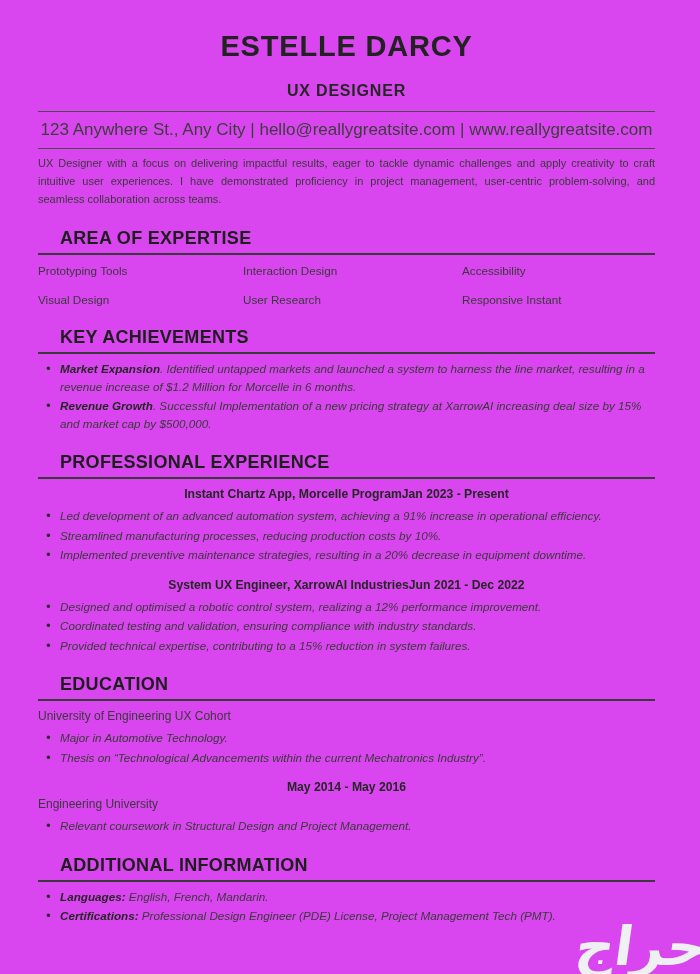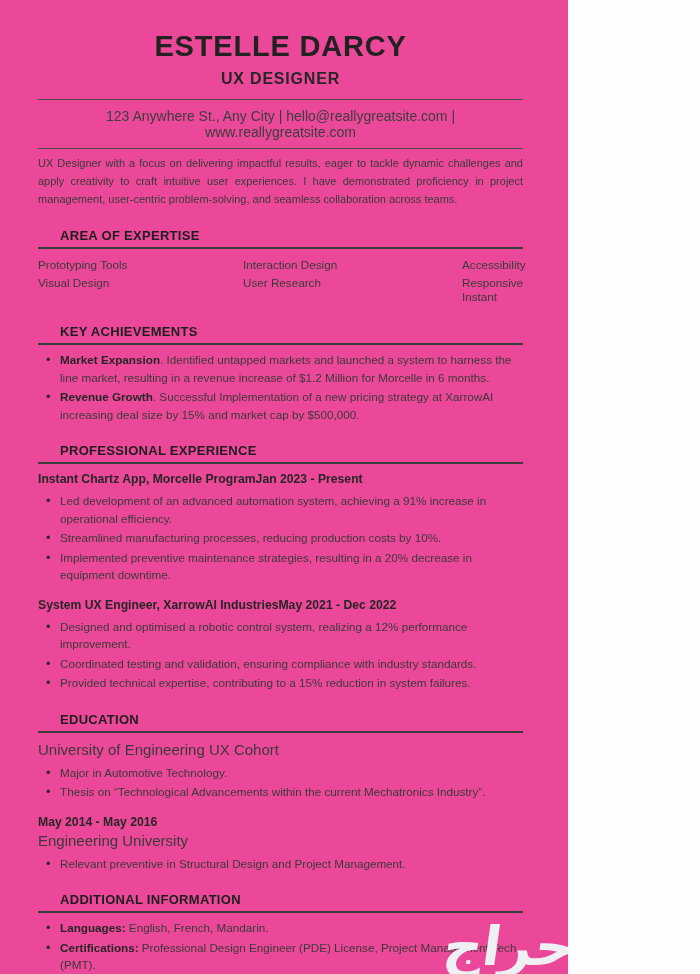--- a/index.html
+++ b/index.html
@@ -5,93 +5,93 @@
   * { margin: 0; padding: 0; box-sizing: border-box; }
   html, body { width: 700px; height: 974px; }
   body {
     font-family: "Liberation Sans", "DejaVu Sans", sans-serif;
     background: #fdfdfd;
     color: #363636;
     overflow: hidden;
   }
   .page {
     position: relative;
-    width: 568px; height: 974px;
+    width: 700px; height: 974px;
     padding: 30px 45px 0 38px;
-    background: #ec4899;
+    background: #d946ef;
   }
   
   .hdr { text-align: center; }
   .person-name {
     font-size: 29px; font-weight: 800; letter-spacing: .8px;
     color: #222; line-height: 1.15;
   }
   .person-title {
-    margin-top: 7px;
+    margin-top: 19px;
     font-size: 16px; font-weight: 700; letter-spacing: .8px;
     color: #262626;
   }
   .hr-thin {
     border: 0; border-top: 1px solid #4a4a4a;
     margin-top: 11px;
   }
   .contact {
-    font-size: 14px; color: #3d3d3d;
+    font-size: 17px; color: #3d3d3d;
     text-align: center; padding: 8px 0 8px 0;
   }
   
   .summary {
     margin-top: 5px;
     font-size: 11px; line-height: 18px;
     text-align: justify; color: #3a3a3a;
   }
   
   section { margin-top: 20px; }
   .sec-h {
     margin-left: 22px;
-    font-size: 13px; font-weight: 700; letter-spacing: .3px;
+    font-size: 18px; font-weight: 700; letter-spacing: .3px;
     color: #1e1e1e;
   }
   .sec-rule {
     border: 0; border-top: 2px solid #3a3a3a;
     margin-top: 4px;
   }
   
   .skills-grid {
     margin-top: 9px;
     display: grid;
     grid-template-columns: 205px 219px 1fr;
-    row-gap: 4px;
+    row-gap: 15px;
     font-size: 11.7px; color: #3a3a3a; line-height: 14px;
   }
   
-  ul.blt { list-style: none; margin-top: 6px; }
+  ul.blt { list-style: none; margin-top: 6px; font-style: italic; }
   ul.blt li {
     position: relative;
     padding-left: 22px;
     font-size: 11.7px; line-height: 17.5px;
     color: #3a3a3a;
     margin-bottom: 2px;
   }
   ul.blt li::before {
     content: "\2022";
     position: absolute; left: 8px; top: 0;
     font-size: 13px; color: #2b2b2b;
   }
   .lead { font-weight: 700; color: #262626; }
   
   .entry { margin-top: 8px; }
   .entry + .entry { margin-top: 14px; }
   .entry-head {
-    display: flex; justify-content: flex-start; align-items: baseline;
+    display: flex; justify-content: center; align-items: baseline;
     font-size: 12.2px; font-weight: 700; color: #262626;
   }
   .school {
     margin-top: 3px;
-    font-size: 15px; color: #3a3a3a;
+    font-size: 12px; color: #3a3a3a;
   }
   
   .watermark {
     position: absolute;
     right: -6px; bottom: -4px;
     font-size: 54px; font-weight: 700;
     color: #eef0f4;
     direction: rtl;
     letter-spacing: 4px;
     transform: skewX(-8deg);
@@ -148,21 +148,21 @@
       <ul class="blt">
         <li>Led development of an advanced automation system, achieving a 91% increase in operational efficiency.</li>
         <li>Streamlined manufacturing processes, reducing production costs by 10%.</li>
         <li>Implemented preventive maintenance strategies, resulting in a 20% decrease in equipment downtime.</li>
       </ul>
     </div>
 
     <div class="entry">
       <div class="entry-head">
         <span>System UX Engineer, XarrowAI Industries</span>
-        <span>May 2021 - Dec 2022</span>
+        <span>Jun 2021 - Dec 2022</span>
       </div>
       <ul class="blt">
         <li>Designed and optimised a robotic control system, realizing a 12% performance improvement.</li>
         <li>Coordinated testing and validation, ensuring compliance with industry standards.</li>
         <li>Provided technical expertise, contributing to a 15% reduction in system failures.</li>
       </ul>
     </div>
   </section>
 
   <section>
@@ -176,21 +176,21 @@
         <li>Thesis on “Technological Advancements within the current Mechatronics Industry”.</li>
       </ul>
     </div>
 
     <div class="entry">
       <div class="entry-head">
         <span>May 2014 - May 2016</span>
       </div>
       <div class="school">Engineering University</div>
       <ul class="blt">
-        <li>Relevant preventive in Structural Design and Project Management.</li>
+        <li>Relevant coursework in Structural Design and Project Management.</li>
       </ul>
     </div>
   </section>
 
   <section>
     <h3 class="sec-h">ADDITIONAL INFORMATION</h3>
     <div class="sec-rule"></div>
     <ul class="blt">
       <li><span class="lead">Languages:</span><span> English, French, Mandarin.</span></li>
       <li><span class="lead">Certifications:</span><span> Professional Design Engineer (PDE) License, Project Management Tech (PMT).</span></li>

